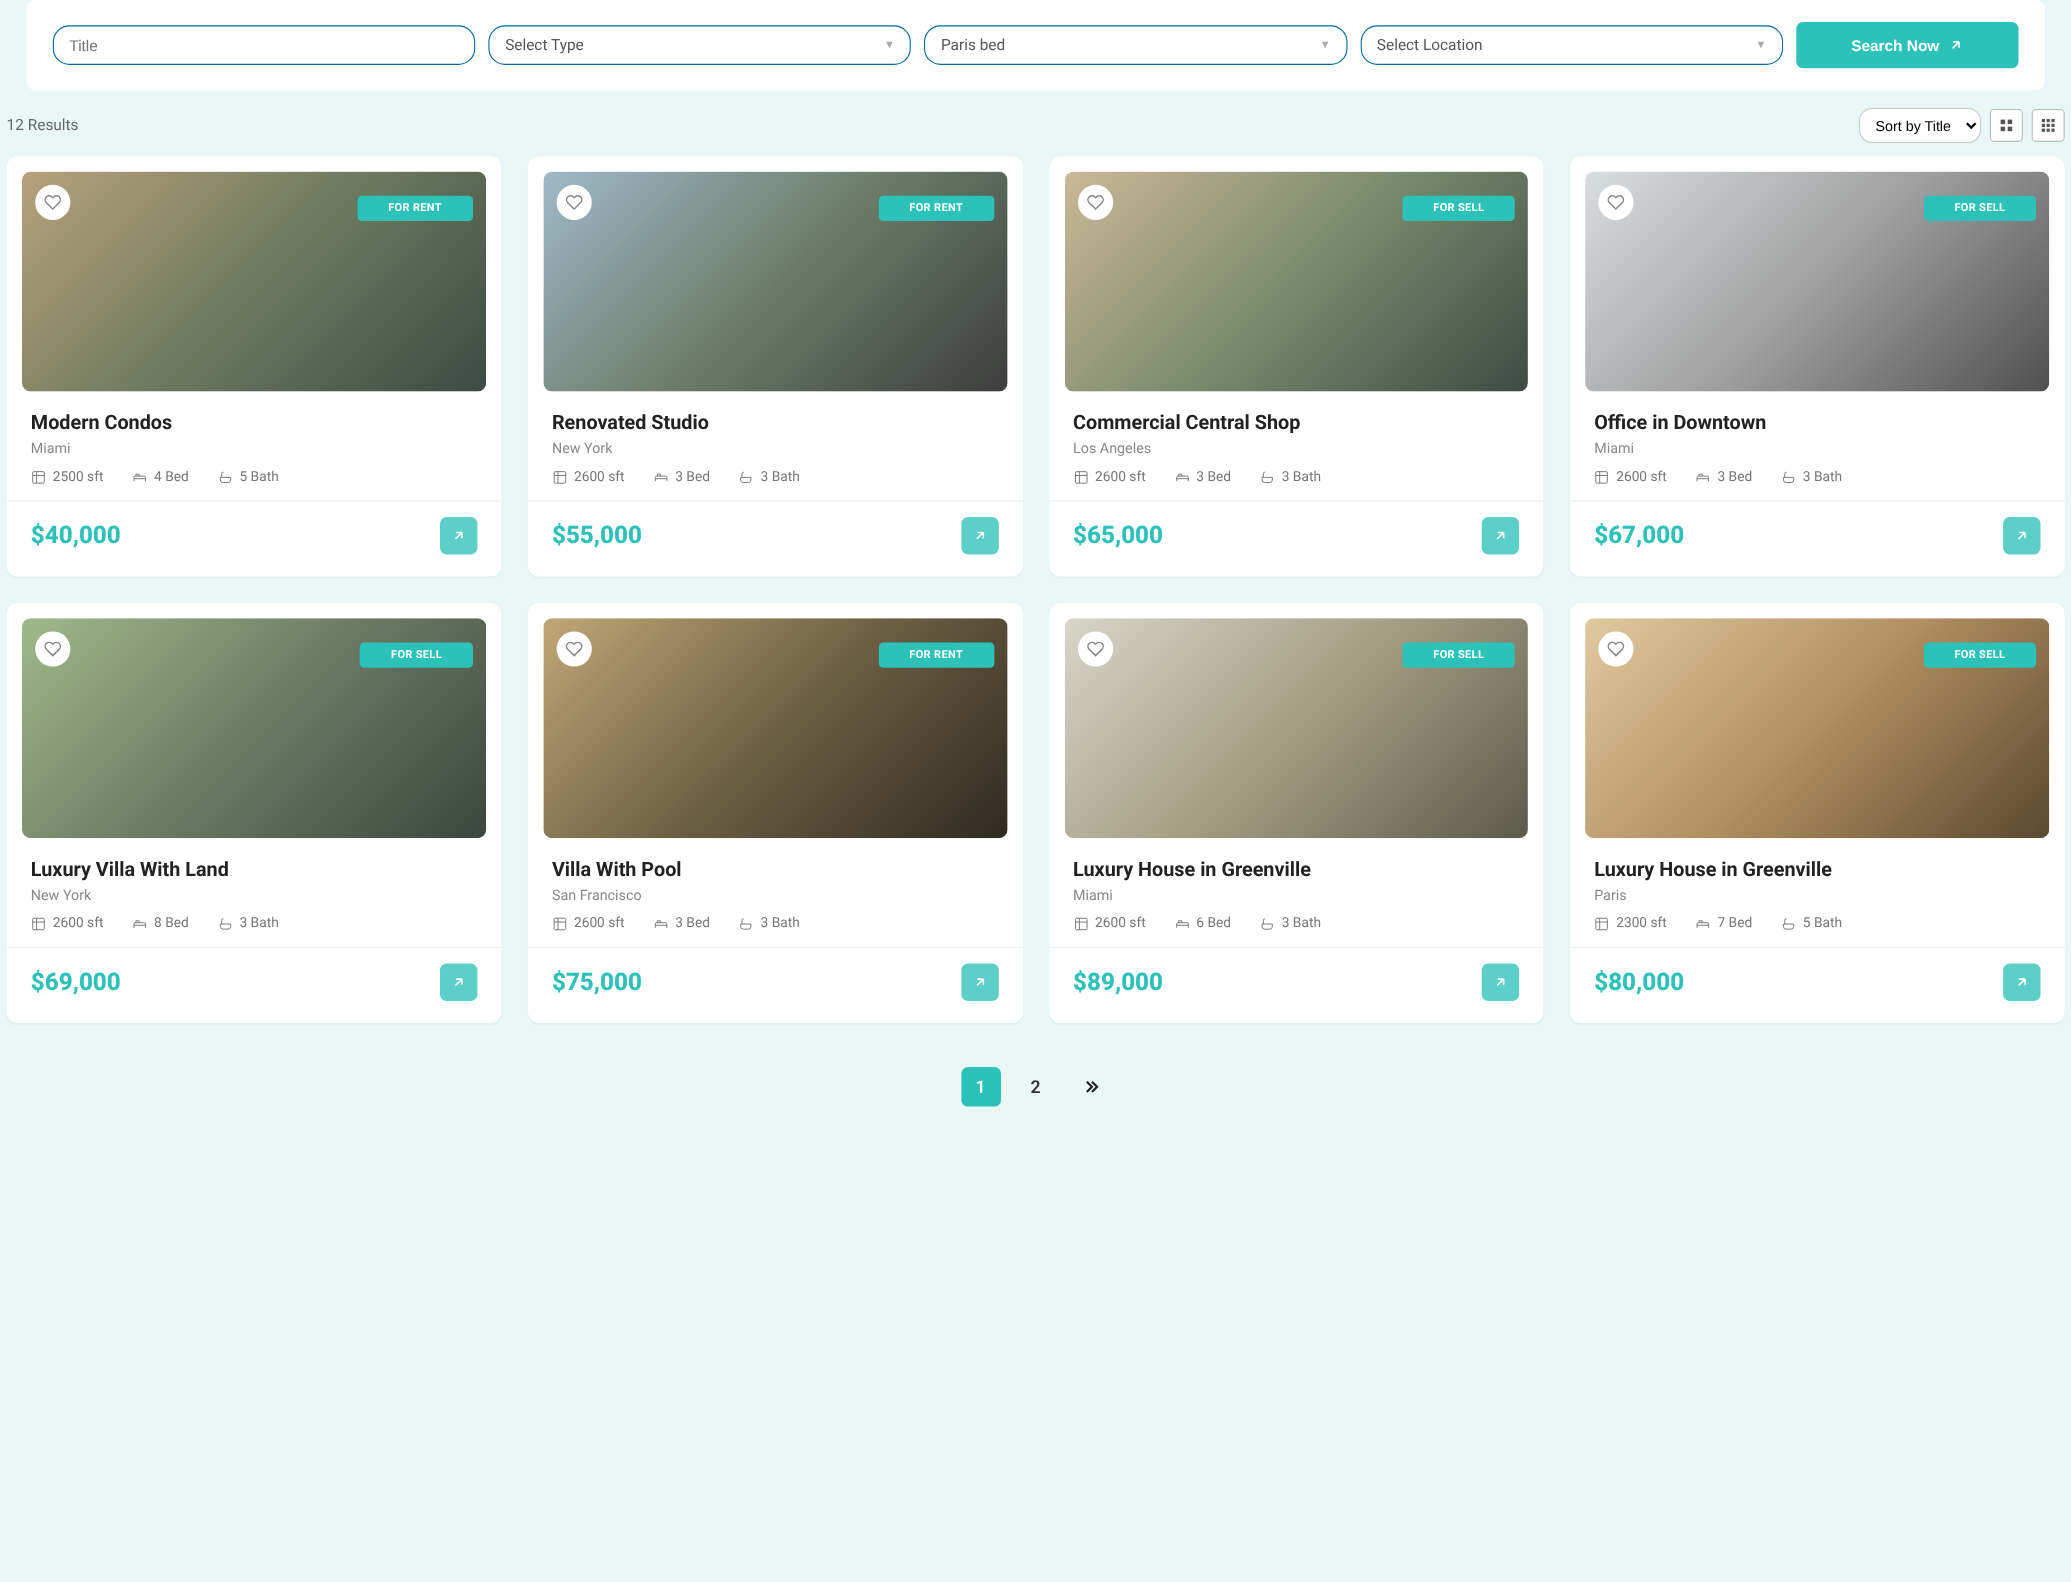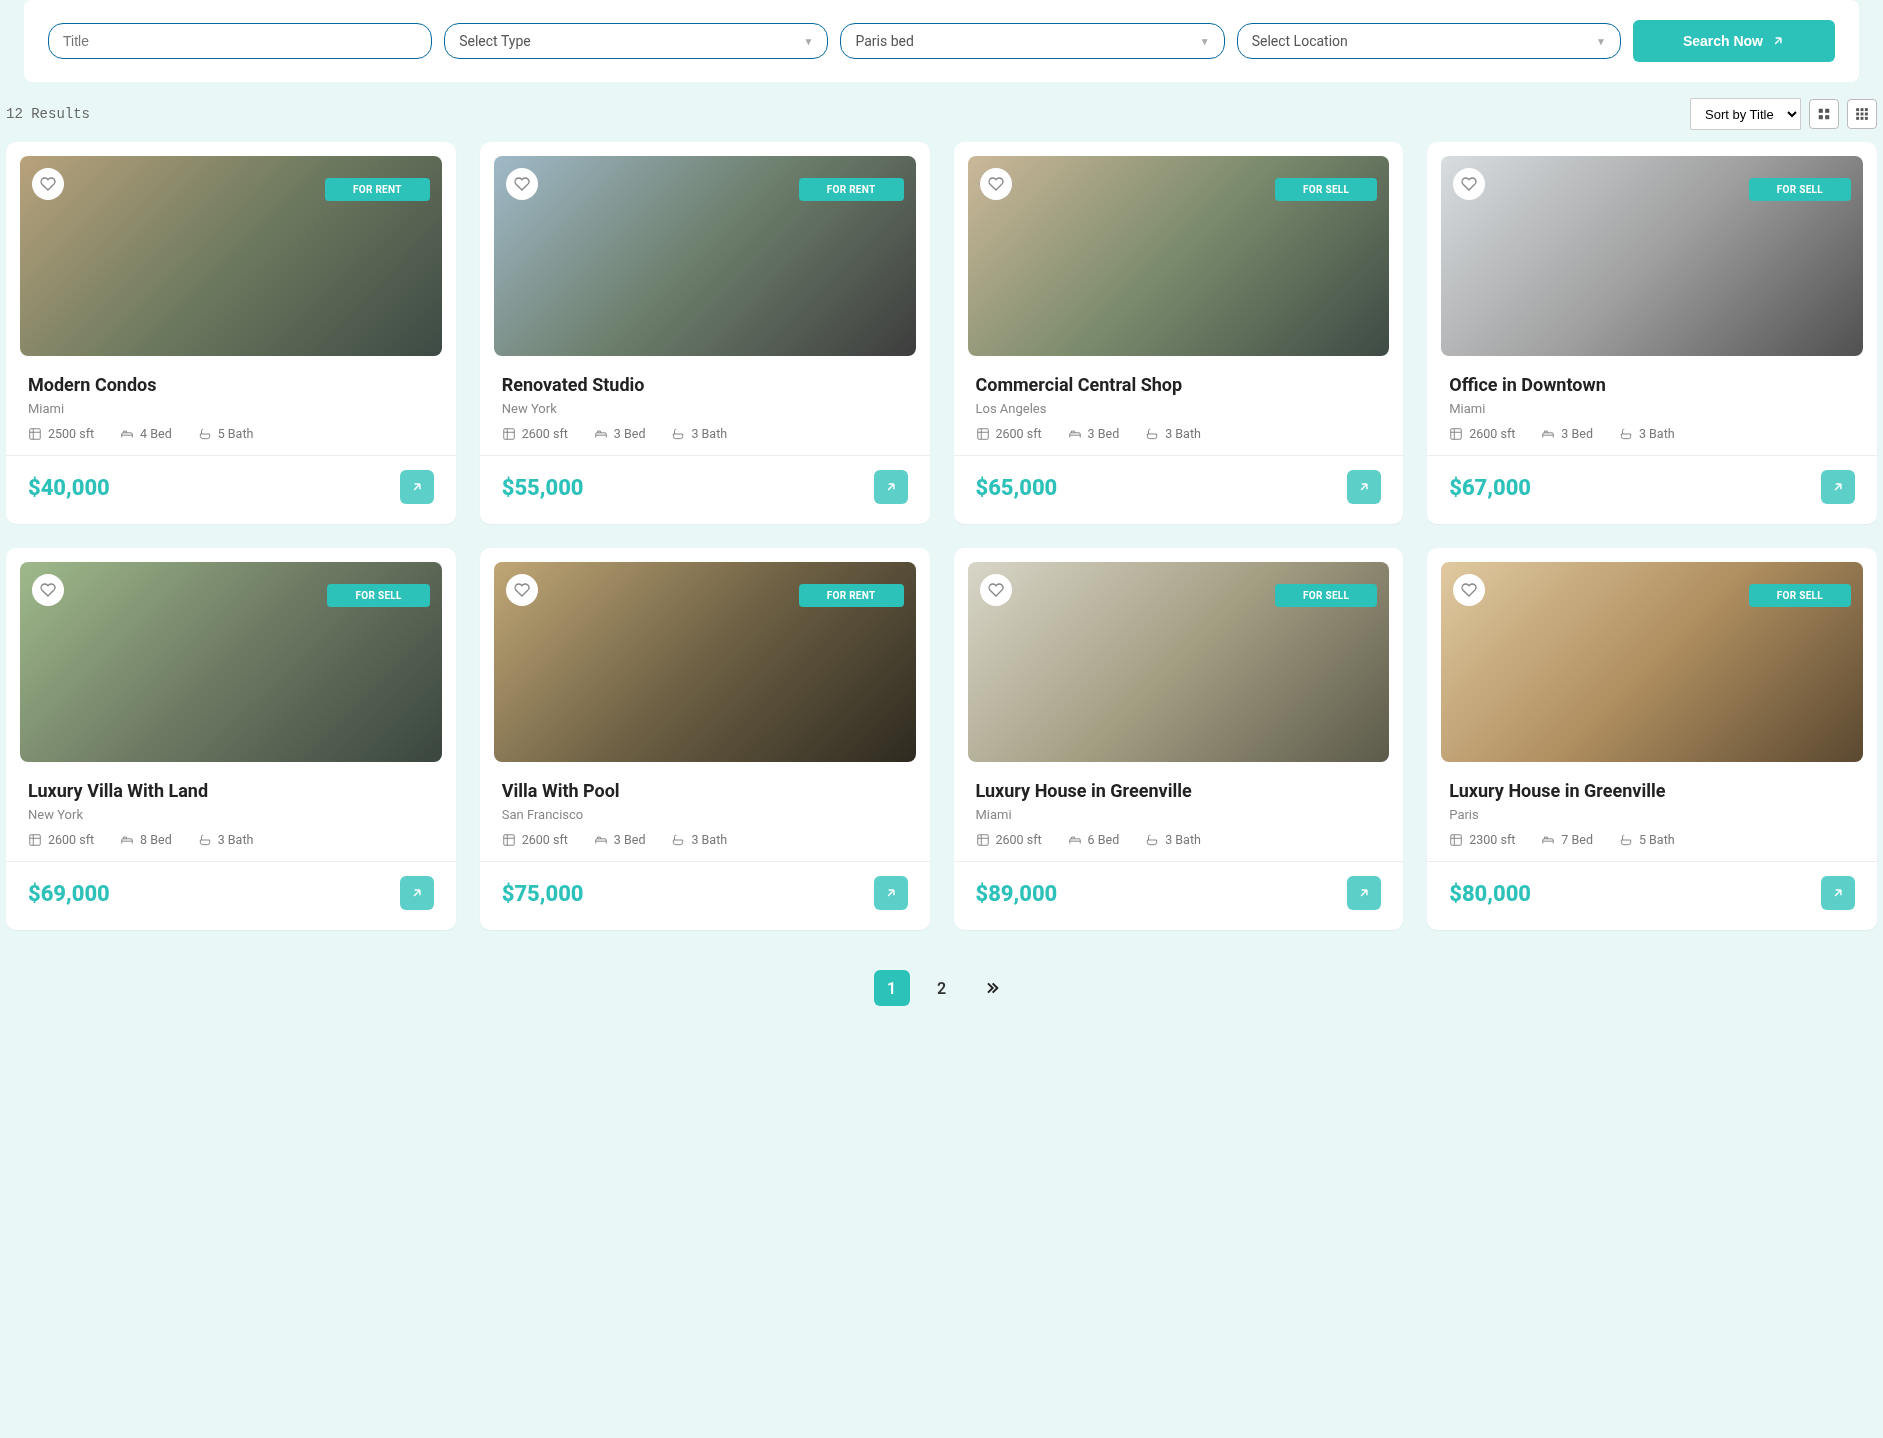--- a/index.html
+++ b/index.html
@@ -6,23 +6,23 @@
 body { font-family: -apple-system, BlinkMacSystemFont, "Segoe UI", Roboto, sans-serif; background: #eaf7f7; color: #333; }
 
 .search-bar { background: #fff; border-radius: 8px; margin: 0 24px 16px; padding: 20px 24px; display: flex; gap: 12px; align-items: center; }
 .search-input, .search-select { flex:1; height: 36px; padding: 0 14px; border: 1px solid #0369a1; border-radius: 15px; font-size: 14px; color: #555; background:#fff; display:flex; align-items:center; justify-content:space-between; }
 .search-input input { border:none; outline:none; width:100%; font-size:14px; }
 .search-select .placeholder { color:#555; }
 .chev { color:#aaa; font-size:10px; }
 .search-btn { background:#2cc1b9; color:#fff; border:none; border-radius:6px; height:42px; padding:0 50px; font-weight:600; font-size:14px; cursor:pointer; display:flex; align-items:center; gap:8px; }
 
 .results-header { display:flex; justify-content:space-between; align-items:center; padding: 0 6px 12px; }
-.results-count { font-size:14px; color:#666;font-family:Liberation Mono, monospace; }
+.results-count { font-size:14px; color:#666; }
 .sort-row { display:flex; gap:8px; align-items:center; }
-.sort-select { height:32px; border:1px solid #ccc; border-radius:1px; padding:0 10px; font-size:13px; background:#fff; }
+.sort-select { height:32px; border:1px solid #ccc; border-radius:12px; padding:0 10px; font-size:13px; background:#fff; }
 .view-btn { width:30px; height:30px; border:1px solid #bbb; border-radius:4px; background:#fff; display:flex; align-items:center; justify-content:center; cursor:pointer; }
 .view-btn svg { width:14px; height:14px; }
 
 .grid { display:grid; grid-template-columns: repeat(4, 1fr); gap:24px; padding:0 6px 24px; }
 .card { background:#fff; border-radius:10px; overflow:hidden; box-shadow: 0 1px 2px rgba(0,0,0,.04); }
 .card-img { position:relative; height:200px; margin:14px 14px 0; border-radius:8px; overflow:hidden; }
 .img-fill { width:100%; height:100%; background:#556; }
 .heart { position:absolute; top:12px; left:12px; width:32px; height:32px; border-radius:50%; background:#fff; display:flex; align-items:center; justify-content:center; cursor:pointer; }
 .heart svg { width:16px; height:16px; stroke:#888; fill:none; stroke-width:2; }
 .tag { position:absolute; top:22px; right:12px; background:#2cc1b9; color:#fff; font-size:10px; font-weight:700; padding:6px 28px; border-radius:4px; letter-spacing:.3px; }

